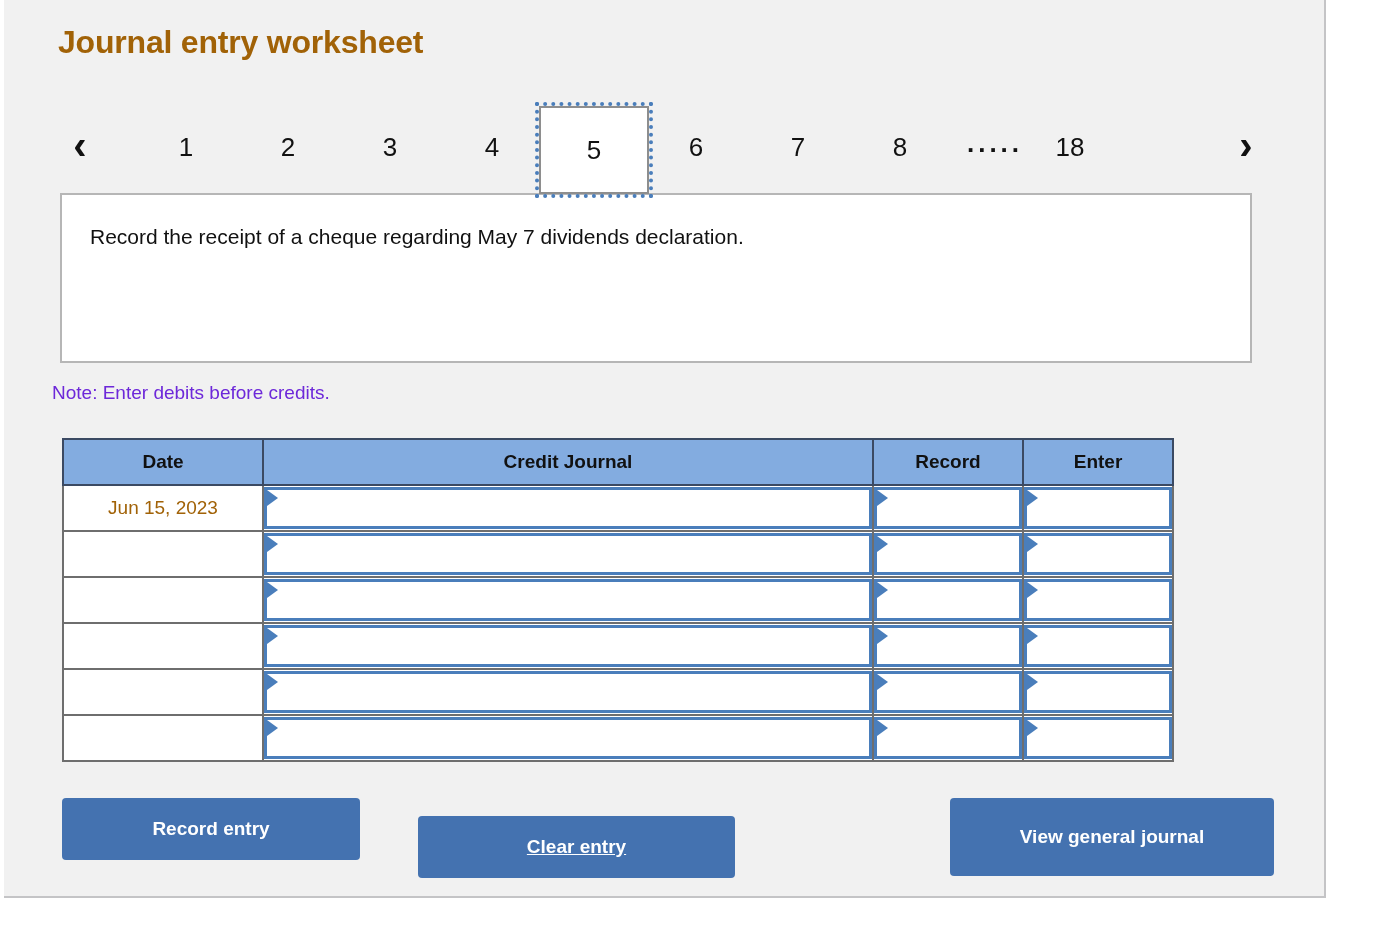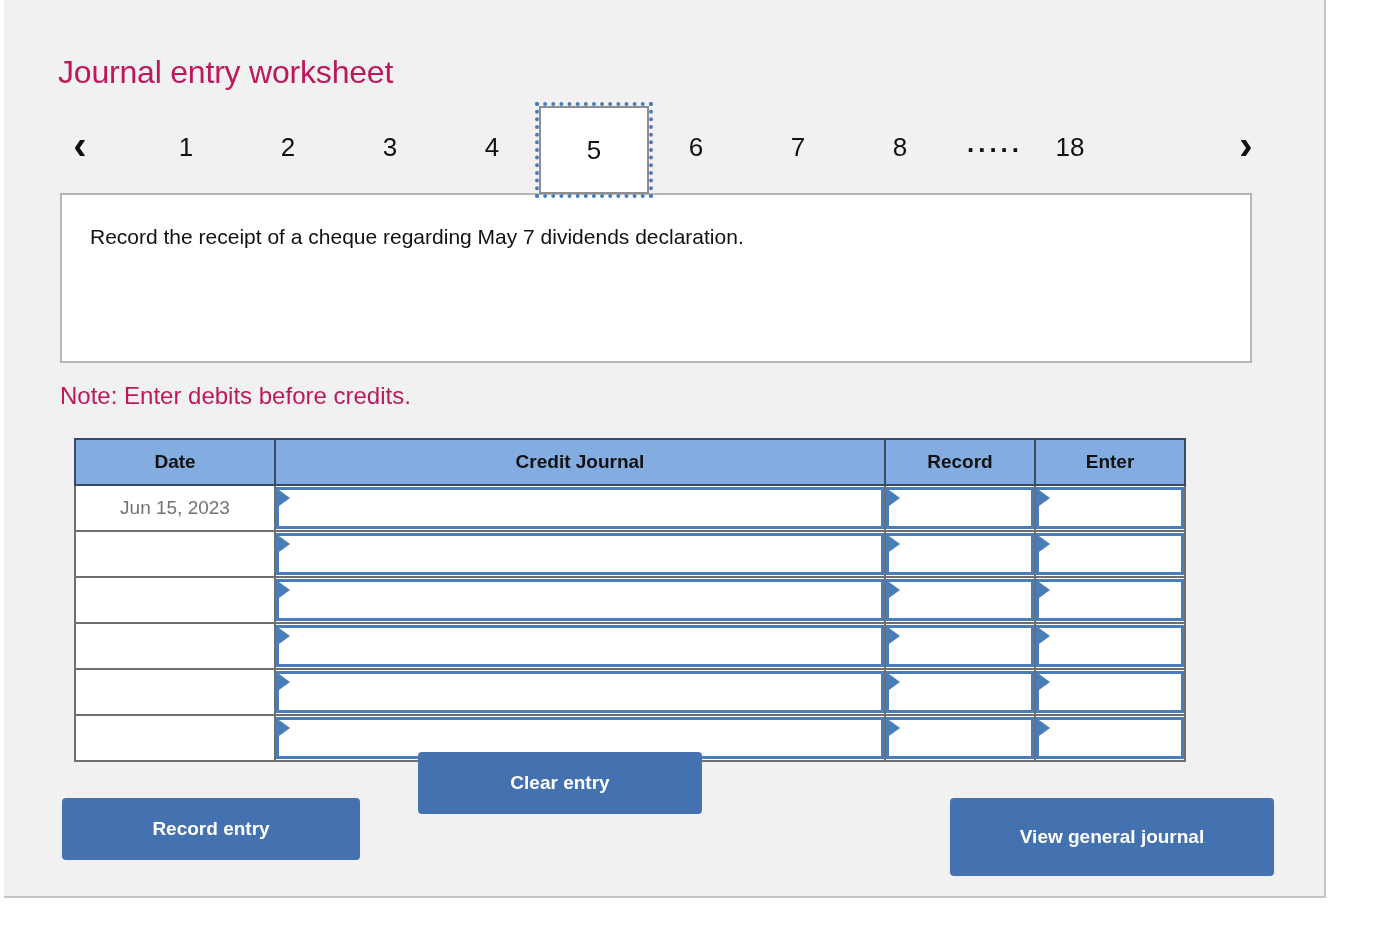--- a/index.html
+++ b/index.html
@@ -22,24 +22,24 @@
     height: 898px;
     background: #f1f1f1;
     border-right: 2px solid #c4c4c6;
     border-bottom: 2px solid #c4c4c6;
     box-sizing: border-box;
   }
 
   #title {
     position: absolute;
     left: 54px;
-    top: 54px;
+    top: 24px;
     font-size: 32px;
-    font-weight: normal;
-    color: #be185d;
+    font-weight: bold;
+    color: #a16207;
     letter-spacing: -0.2px;
     white-space: nowrap;
   }
 
   
   #pager {
     position: absolute;
     left: 54px;
     top: 118px;
     width: 1220px;
@@ -113,31 +113,31 @@
     left: 28px;
     top: 30px;
     font-size: 21px;
     color: #111;
     white-space: nowrap;
   }
 
   
   #note {
     position: absolute;
-    left: 56px;
+    left: 48px;
     top: 382px;
-    font-size: 24px;
-    color: #be185d;
+    font-size: 19px;
+    color: #6d28d9;
     white-space: nowrap;
   }
 
   
   #journal-table {
     position: absolute;
-    left: 70px;
+    left: 58px;
     top: 438px;
     width: 1110px;
     border-collapse: collapse;
     table-layout: fixed;
   }
   #journal-table th {
     background: #83ace0;
     border: 2px solid #3b4a63;
     color: #111;
     font-size: 19px;
@@ -149,21 +149,21 @@
   #journal-table td {
     border: 2px solid #6e6e6e;
     padding: 0;
     height: 44px;
     background: #ffffff;
     vertical-align: middle;
   }
   td.date-cell {
     text-align: center;
     font-size: 19px;
-    color: #737373;
+    color: #a16207;
     height: 44px;
   }
   .col-date   { width: 200px; }
   .col-gj     { width: 610px; }
   .col-debit  { width: 150px; }
   .col-credit { width: 150px; }
 
   
   td.input-cell {
     padding: 0;
@@ -197,21 +197,21 @@
     font-size: 19px;
     font-weight: bold;
     border: none;
     border-radius: 4px;
     text-align: center;
     cursor: pointer;
     font-family: "Liberation Sans", "DejaVu Sans", sans-serif;
     padding: 0;
   }
   #btn-record { left: 58px;  top: 798px; width: 298px; height: 62px; }
-  #btn-clear  { left: 414px; top: 752px; width: 284px; height: 62px; }
+  #btn-clear  { left: 414px; top: 816px; width: 317px; height: 62px; text-decoration: underline; }
   #btn-view   { left: 946px; top: 798px; width: 324px; height: 78px; }
 </style>
 </head>
 <body>
 
 <div id="panel">
 
   <div id="title">Journal entry worksheet</div>
 
   <div id="pager">

